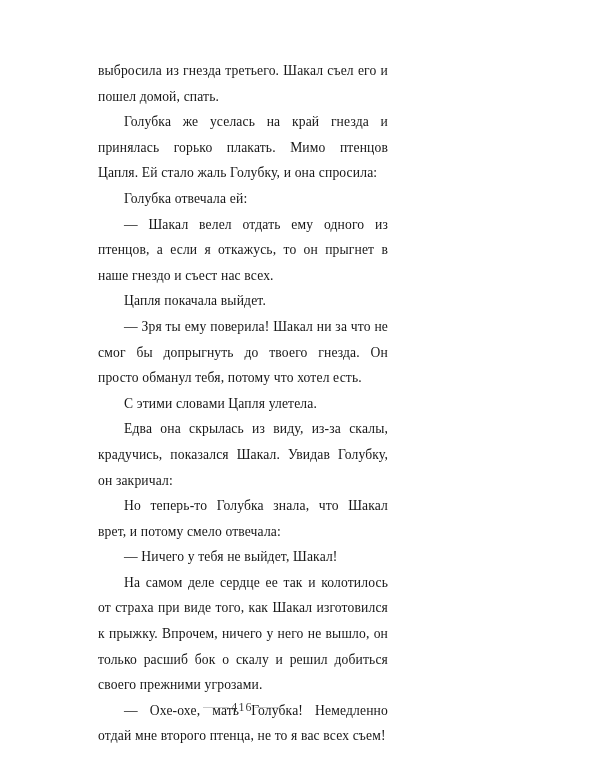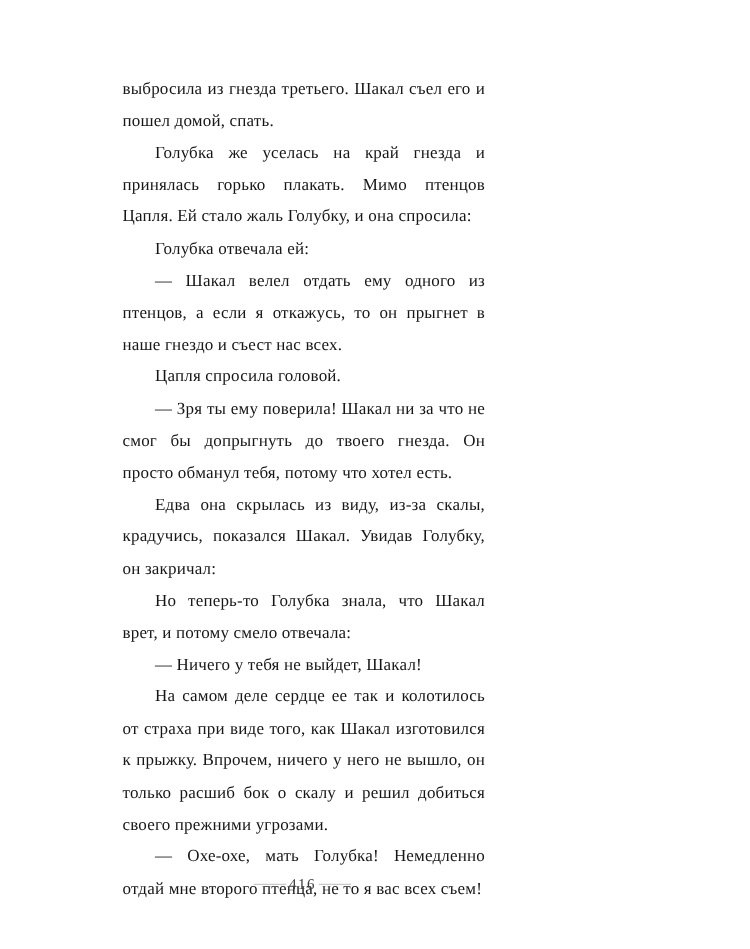--- a/index.html
+++ b/index.html
@@ -63,22 +63,23 @@
 </style>
 </head>
 <body>
 
 <div class="page">
   <div class="text-block">
     <p class="para no-indent">выбросила из гнезда третьего. Шакал съел его и пошел домой, спать.</p>
     <p class="para">Голубка же уселась на край гнезда и принялась горько плакать. Мимо птенцов Цапля. Ей стало жаль Голубку, и она спросила:</p>
     <p class="para">Голубка отвечала ей:</p>
     <p class="para">— Шакал велел отдать ему одного из птенцов, а если я откажусь, то он прыгнет в наше гнездо и съест нас всех.</p>
-    <p class="para">Цапля спросила головой.</p>
+    <p class="para">Цапля покачала выйдет.</p>
     <p class="para">— Зря ты ему поверила! Шакал ни за что не смог бы допрыгнуть до твоего гнезда. Он просто обманул тебя, потому что хотел есть.</p>
+    <p class="para">С этими словами Цапля улетела.</p>
     <p class="para">Едва она скрылась из виду, из-за скалы, крадучись, показался Шакал. Увидав Голубку, он закричал:</p>
     <p class="para">Но теперь-то Голубка знала, что Шакал врет, и потому смело отвечала:</p>
     <p class="para">— Ничего у тебя не выйдет, Шакал!</p>
     <p class="para">На самом деле сердце ее так и колотилось от страха при виде того, как Шакал изготовился к прыжку. Впрочем, ничего у него не вышло, он только расшиб бок о скалу и решил добиться своего прежними угрозами.</p>
     <p class="para">— Охе-охе, мать Голубка! Немедленно отдай мне второго птенца, не то я вас всех съем!</p>
   </div>
 
   <div class="footer">
     <span class="folio-wrap">
       <span class="folio-rule"></span>

